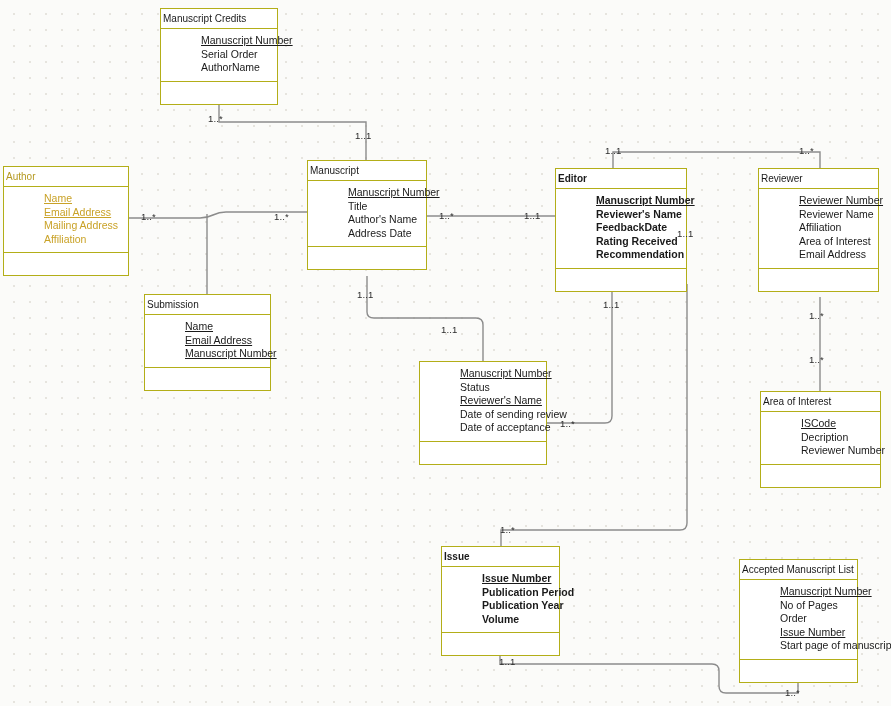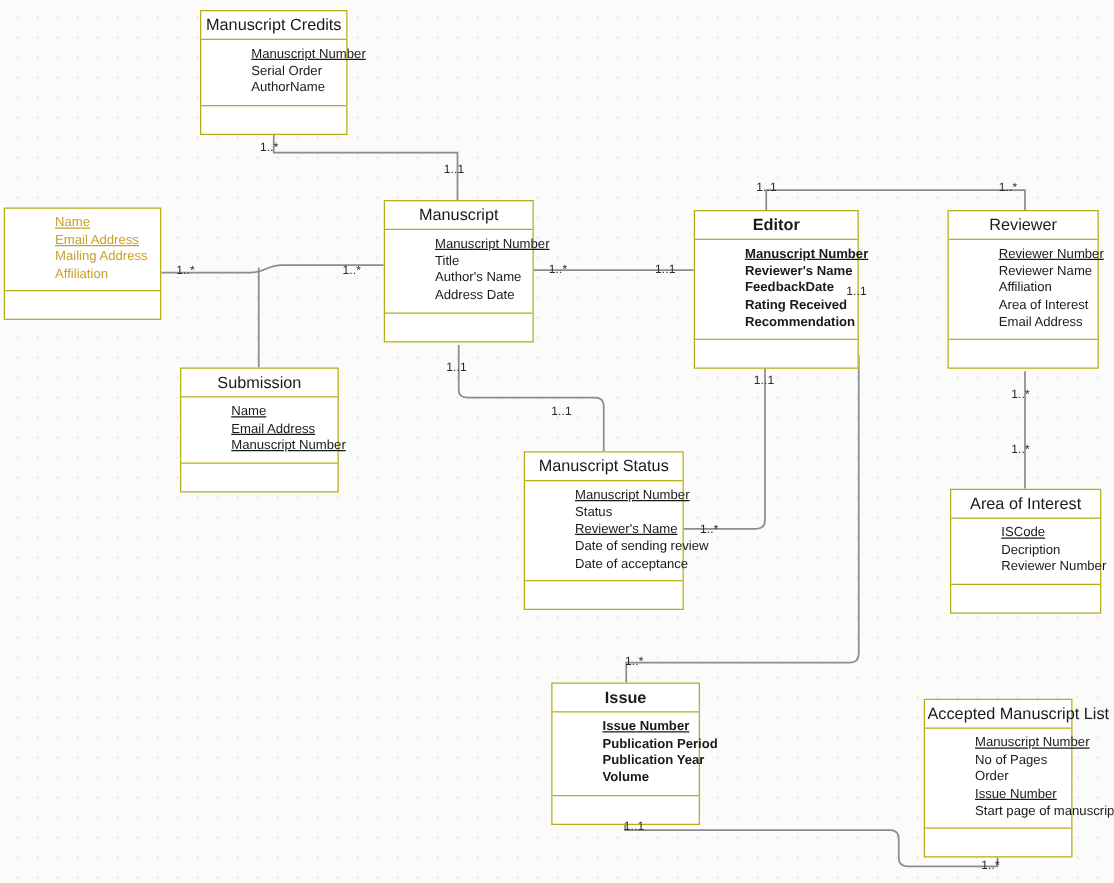--- a/index.html
+++ b/index.html
@@ -17,22 +17,21 @@
   #links{position:absolute;left:0;top:0;width:891px;height:706px;pointer-events:none;}
 
   .entity{
     position:absolute;
     background:#ffffff;
     border:1.5px solid #b3ae18;
     box-sizing:border-box;
     z-index:5;
   }
   .entity .ent-title{
-    text-align:center;
-    font-size:13px;
+    font-size:10px;
     color:#1a1a1a;
     padding:4px 2px 4px;
     border-bottom:1.5px solid #b3ae18;
     line-height:1.1;
     white-space:nowrap;
   }
   .entity.author .ent-title{color:#b59a22;}
   .entity .ent-attrs{
     padding:5px 8px 6px;
     border-bottom:1.5px solid #b3ae18;
@@ -77,20 +76,21 @@
 <div class="entity" style="left: 160px; top: 8px; width: 118px;">
       <div class="ent-title">Manuscript Credits</div>
       <div class="ent-attrs">
         <div class="attr pk">Manuscript Number</div>
         <div class="attr">Serial Order</div>
         <div class="attr">AuthorName</div>
       </div>
       <div class="ent-foot"></div>
     </div>
     <div class="entity author" style="left: 3px; top: 166px; width: 126px;">
+      <div class="ent-title">Author</div>
       <div class="ent-attrs">
         <div class="attr pk">Name</div>
         <div class="attr pk">Email Address</div>
         <div class="attr">Mailing Address</div>
         <div class="attr">Affiliation</div>
       </div>
       <div class="ent-foot"></div>
     </div>
     <div class="entity" style="left: 307px; top: 160px; width: 120px;">
       <div class="ent-title">Manuscript</div>
@@ -127,21 +127,20 @@
     <div class="entity" style="left: 144px; top: 294px; width: 127px;">
       <div class="ent-title">Submission</div>
       <div class="ent-attrs">
         <div class="attr pk">Name</div>
         <div class="attr pk">Email Address</div>
         <div class="attr pk">Manuscript Number</div>
       </div>
       <div class="ent-foot"></div>
     </div>
     <div class="entity" style="left: 419px; top: 361px; width: 128px;">
-      <div class="ent-title">Manuscript Status</div>
       <div class="ent-attrs">
         <div class="attr pk">Manuscript Number</div>
         <div class="attr">Status</div>
         <div class="attr pk">Reviewer's Name</div>
         <div class="attr">Date of sending review</div>
         <div class="attr">Date of acceptance</div>
       </div>
       <div class="ent-foot"></div>
     </div>
     <div class="entity" style="left: 760px; top: 391px; width: 121px;">

